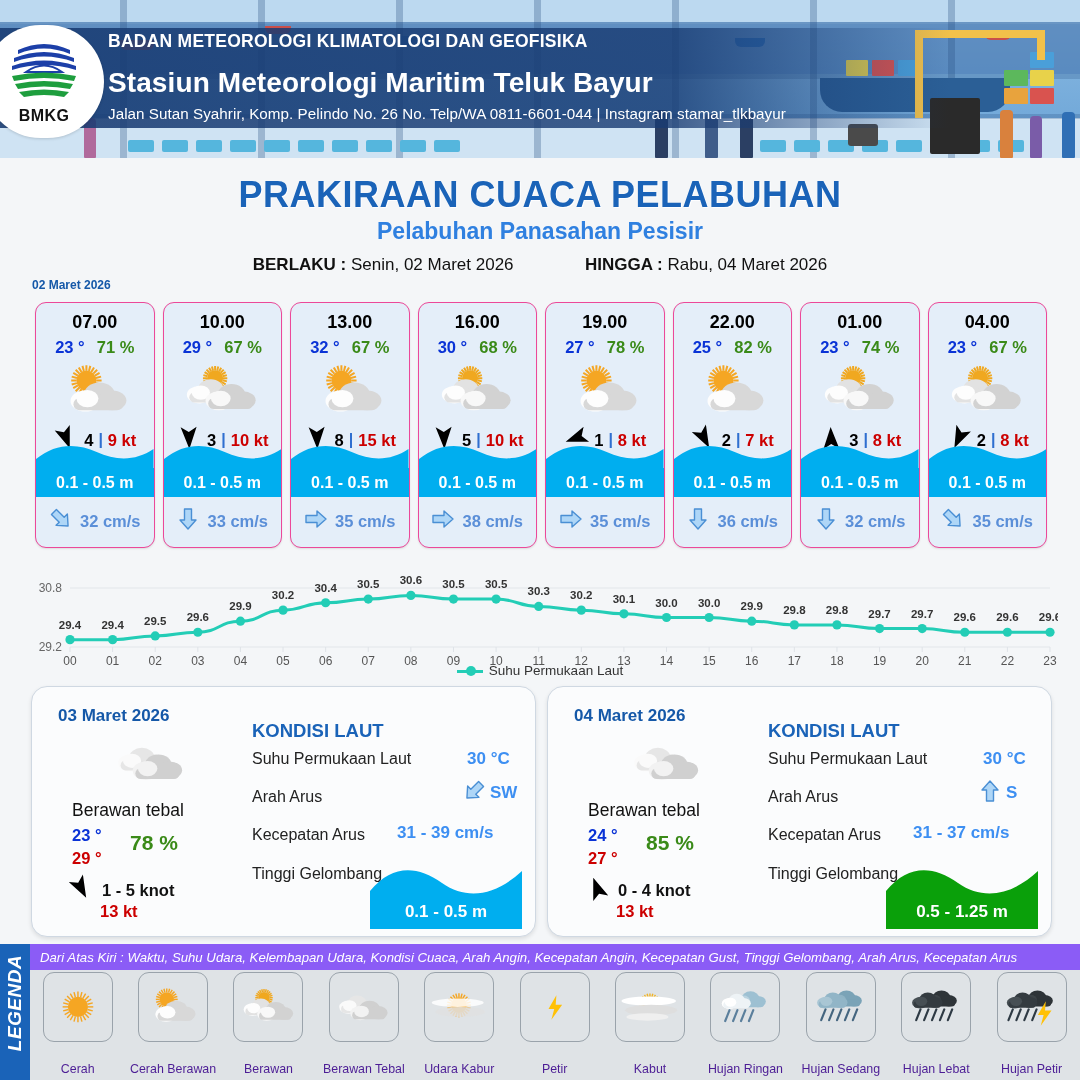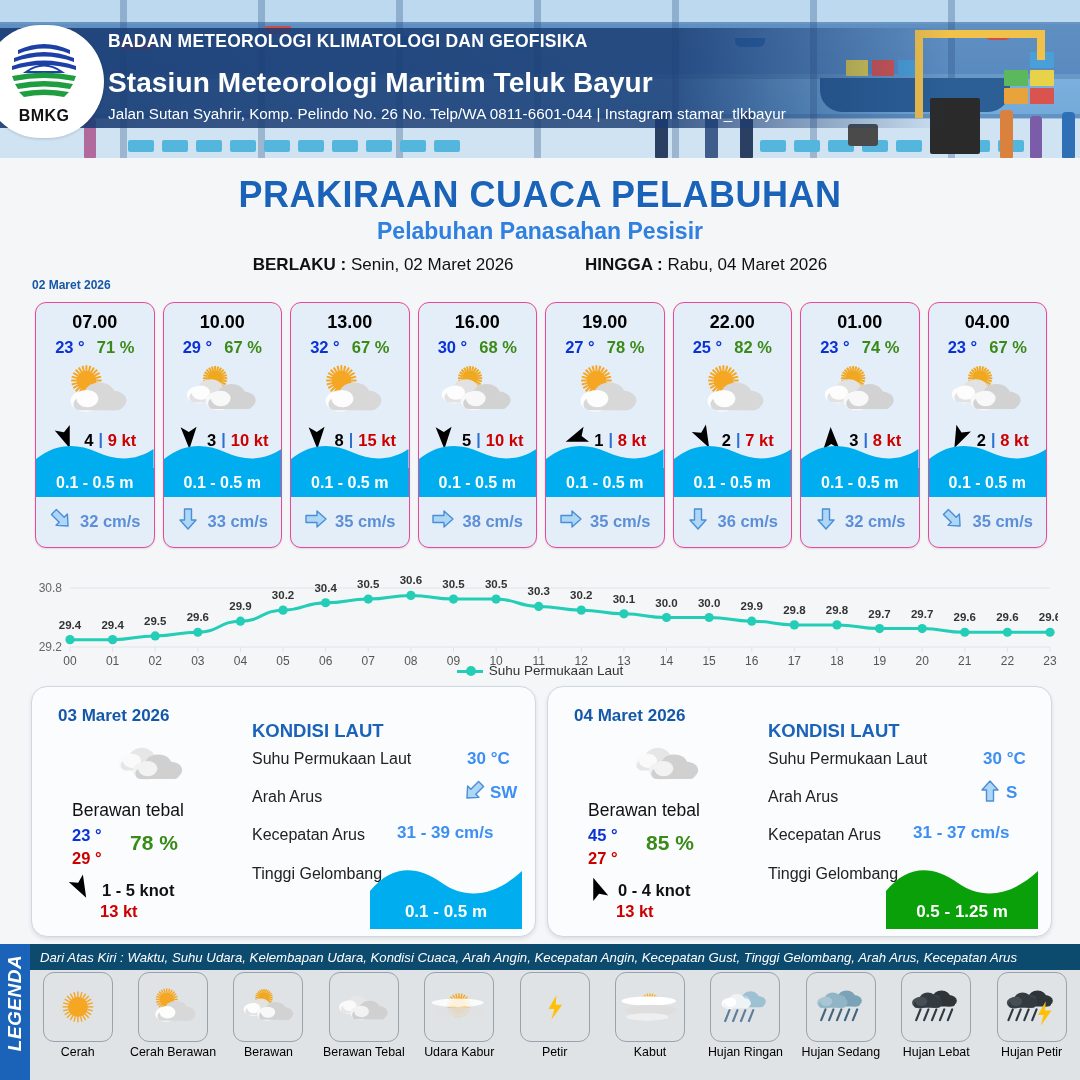--- a/index.html
+++ b/index.html
@@ -94,27 +94,27 @@
   .d-val{position:absolute;font-size:17px;font-weight:bold;color:#3d8ff2;}
   .wave-shape{position:absolute;}
   .wave-shape span{position:absolute;left:0;width:100%;bottom:7px;text-align:center;
     color:#fff;font-size:17px;font-weight:bold;}
 
   
   .legend{position:absolute;left:0;top:944px;width:1080px;height:136px;background:#dfe3e6;}
   .leg-band{position:absolute;left:0;top:0;width:30px;height:136px;background:#1a63b8;}
   .leg-band span{position:absolute;left:-38px;top:48px;width:106px;text-align:center;
     transform:rotate(-90deg);color:#fff;font-size:19px;font-weight:bold;font-style:italic;letter-spacing:.5px;}
-  .leg-note{position:absolute;left:30px;top:0;width:1050px;height:26px;background:#0c4a6e;
+  .leg-note{position:absolute;left:30px;top:0;width:1050px;height:26px;background:#8b5cf6;
     color:#fff;font-size:13.2px;font-style:italic;display:flex;align-items:center;padding-left:10px;box-sizing:border-box;}
   .leg-items{position:absolute;left:30px;top:28px;width:1050px;display:flex;}
   .leg-item{width:95.4px;text-align:center;}
   .leg-box{width:68px;height:68px;margin:0 auto;border:1px solid #9aa3ab;border-radius:11px;
     display:flex;align-items:center;justify-content:center;}
-  .leg-lbl{font-size:12.4px;color:#000000;margin-top:3px;}
+  .leg-lbl{font-size:12.4px;color:#4c1d95;margin-top:20px;}
 </style>
 </head>
 <body>
 
 <div class="header">
   <div class="hdr-scene">
     <div class="sky"></div>
     <div class="sea"></div>
     <div class="floor"></div>
     <div class="hbar" style="top:74px;"></div>
@@ -972,21 +972,21 @@
         </g>
         <g>
           <ellipse cx="35.915319999999994" cy="35.79531599999999" rx="13.2354" ry="9.300074400000002" fill="#f2f2f2"></ellipse>
       <ellipse cx="48.268359999999994" cy="30.324683999999994" rx="13.676580000000001" ry="10.941264000000002" fill="#d0d0d0"></ellipse>
       <ellipse cx="59.739039999999996" cy="35.248252799999996" rx="12.353040000000002" ry="8.753011200000001" fill="#d0d0d0"></ellipse>
       <rect x="25.326999999999995" y="33.059999999999995" width="44.118" height="10.941264000000002" rx="5.470632000000001" fill="#d0d0d0"></rect>
       <ellipse cx="37.68003999999999" cy="33.60706319999999" rx="9.705960000000001" ry="7.658884800000002" fill="#f2f2f2"></ellipse>
         </g>
       </svg></div>
    <div class="d-cond">Berawan tebal</div>
-   <div class="d-tmin">45 °</div>
+   <div class="d-tmin">24 °</div>
    <div class="d-tmax">27 °</div>
    <div class="d-hum">85 %</div>
    <div class="d-wind">
      <span><svg width="26" height="22" viewBox="0 0 26 22" style="transform:rotate(250deg)">
     <path d="M2 3 L24 11 L2 19 L7 11 Z" fill="#000"></path>
         </svg></span>
      <span>0  - 4 knot</span>
    </div>
    <div class="d-gust">13 kt</div>
 

